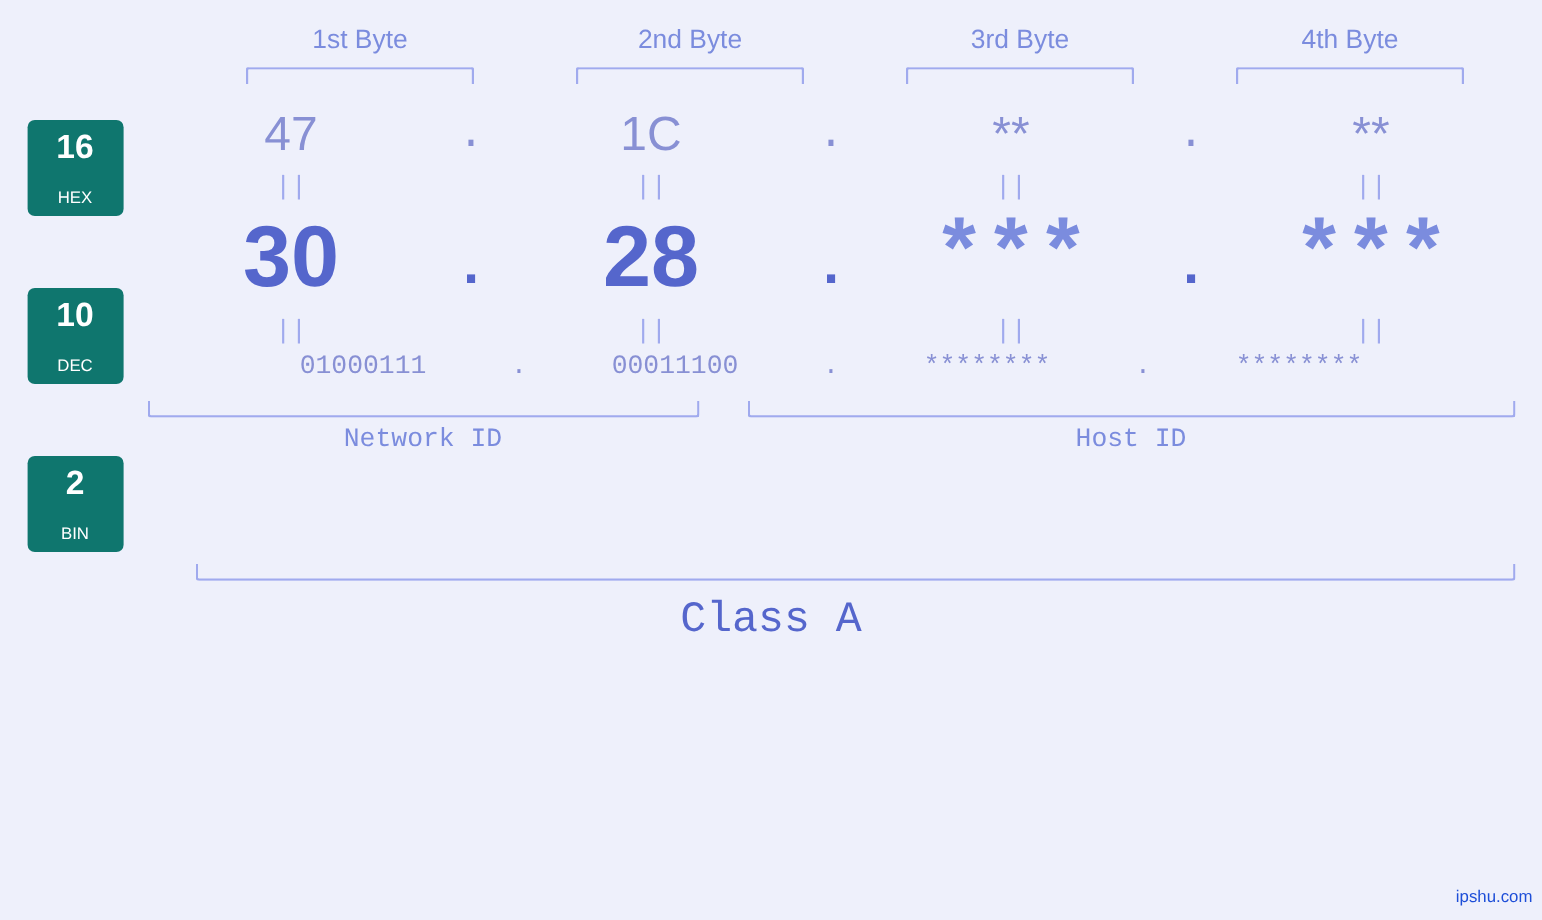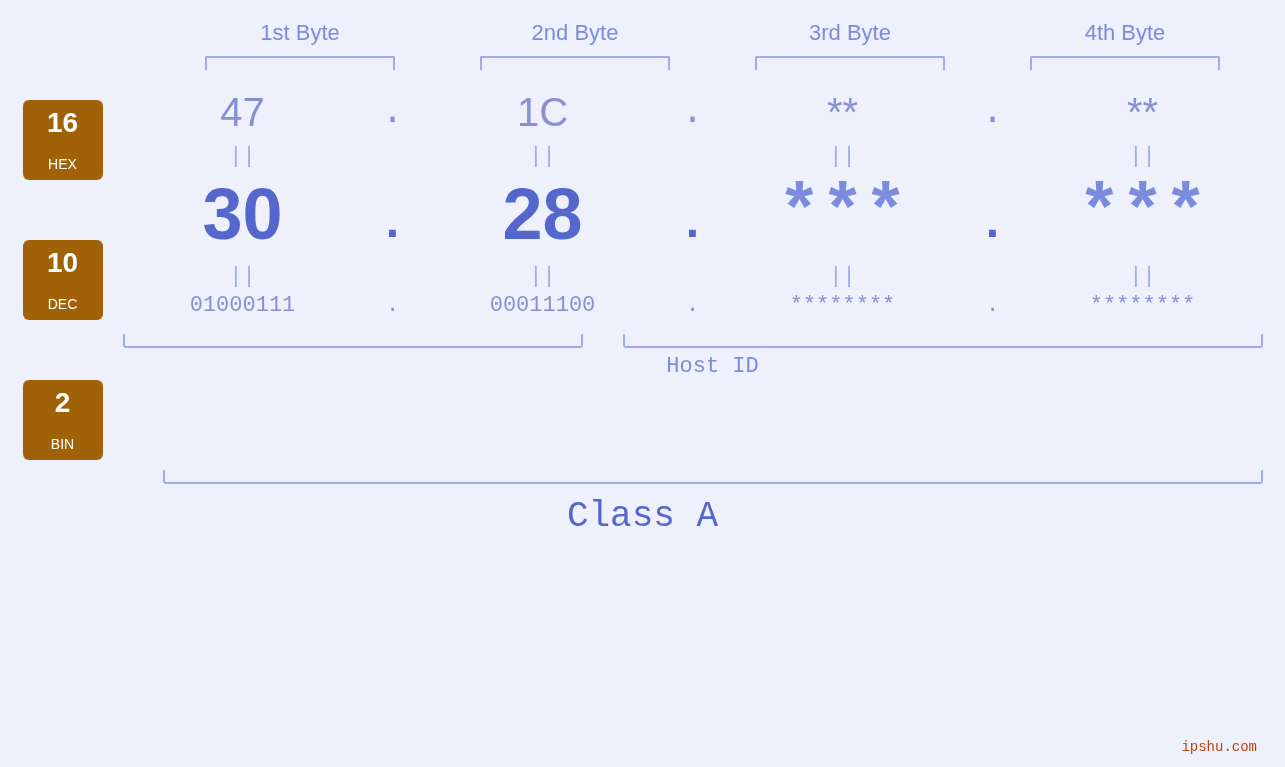--- a/index.html
+++ b/index.html
@@ -70,21 +70,21 @@
       display: flex;
       flex-direction: column;
       gap: 0px;
       margin-right: 20px;
       margin-top: 10px;
     }
 
     .badge {
       width: 80px;
       height: 80px;
-      background-color: #a16207;
+      background-color: #0f766e;
       border-radius: 6px;
       display: flex;
       flex-direction: column;
       align-items: center;
       justify-content: center;
       margin-bottom: 60px;
     }
 
     .badge-num {
       color: white;
@@ -190,39 +190,39 @@
     }
 
     .dot-bin {
       font-size: 22px;
       color: #8890d4;
     }
 
     
     .row-hex { margin-bottom: 5px; }
     .row-dec { margin-bottom: 5px; }
-    .row-bin { margin-bottom: 10px; }
+    .row-bin { margin-bottom: 10px; justify-content: center; }
 
     
     .class-label {
       color: #5566cc;
       font-size: 36px;
       font-family: 'Courier New', monospace;
       text-align: center;
       margin-top: 12px;
     }
 
     
     .watermark {
       position: absolute;
       bottom: 12px;
-      right: 28px;
-      color: #c2410c;
+      right: 8px;
+      color: #1d4ed8;
       font-size: 14px;
-      font-family: Liberation Mono, monospace;
+      font-family: Liberation Sans, sans-serif;
     }
   </style>
 </head>
 <body>
 
 <div class="container">
 
   <div class="byte-headers">
     <div class="byte-header">1st Byte</div>
     <div class="byte-header">2nd Byte</div>
@@ -332,20 +332,21 @@
 
       <div style="display:flex; width:100%; margin-top:6px;">
 
         <div style="width:460px; height:14px; border:2px solid #a0aaee; border-top:none; border-radius:0 0 3px 3px;"></div>
         <div style="width:40px;"></div>
 
         <div style="flex:1; height:14px; border:2px solid #a0aaee; border-top:none; border-radius:0 0 3px 3px;"></div>
       </div>
 
       <div style="display:flex; width:100%; margin-top:6px;">
+        <div style="width:460px; text-align:center; color:#7b8cde; font-size:22px; font-family:'Courier New',monospace;">Network ID</div>
         <div style="width:40px;"></div>
         <div style="flex:1; text-align:center; color:#7b8cde; font-size:22px; font-family:'Courier New',monospace;">Host ID</div>
       </div>
 
     </div>
   </div>
 
   <div style="width:1100px; margin-left:140px; height:14px; border:2px solid #a0aaee; border-top:none; border-radius:0 0 3px 3px; margin-top:10px;"></div>
 
   <div class="class-label">Class A</div>

